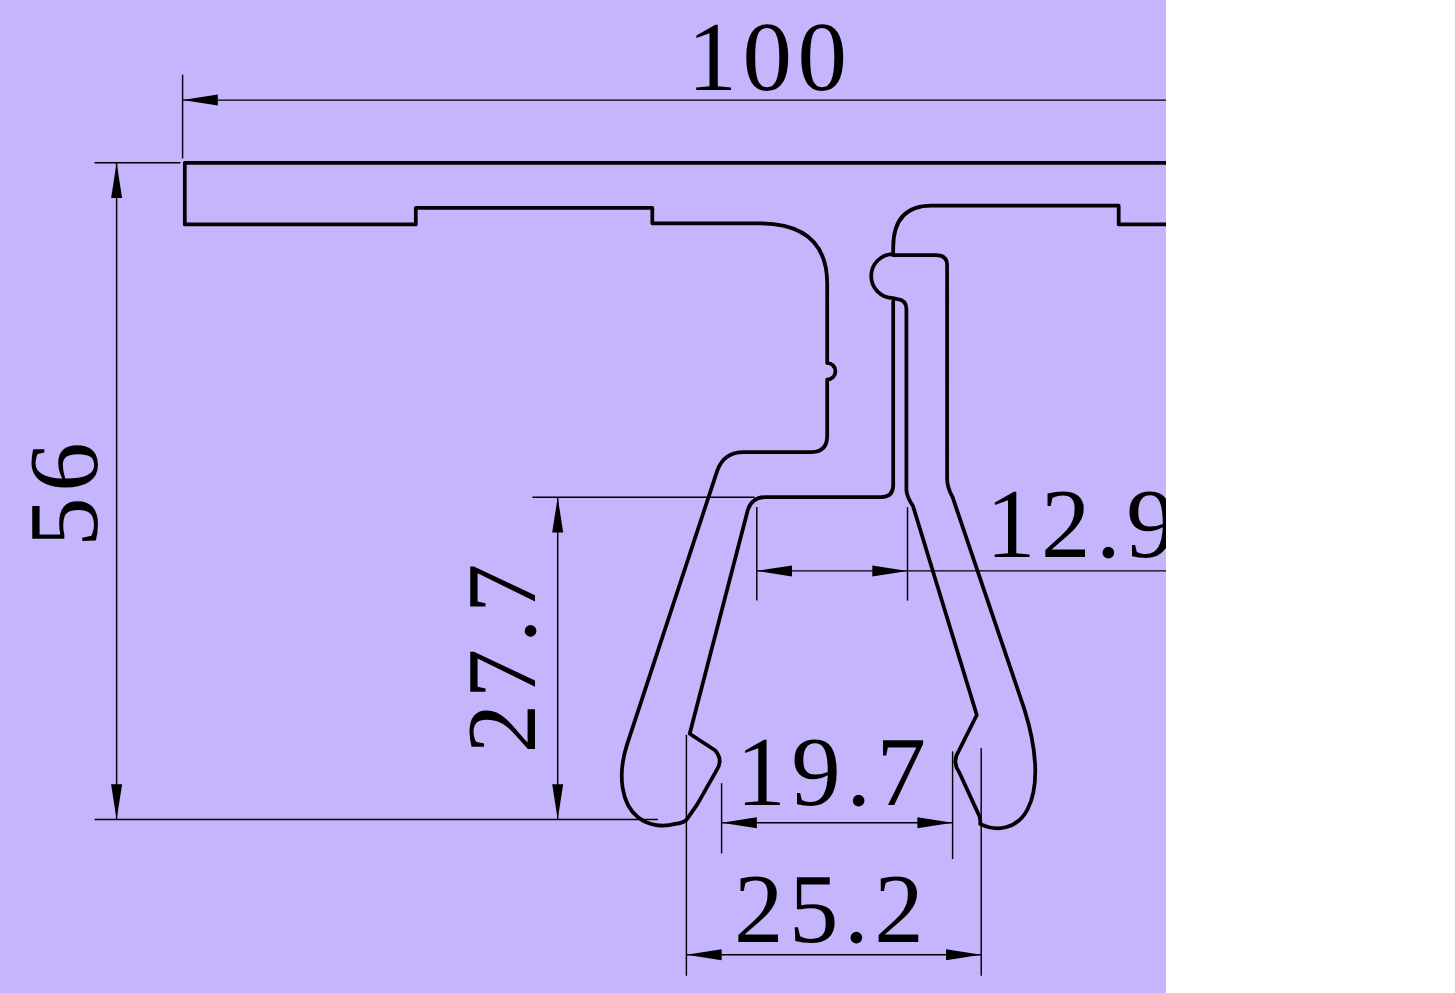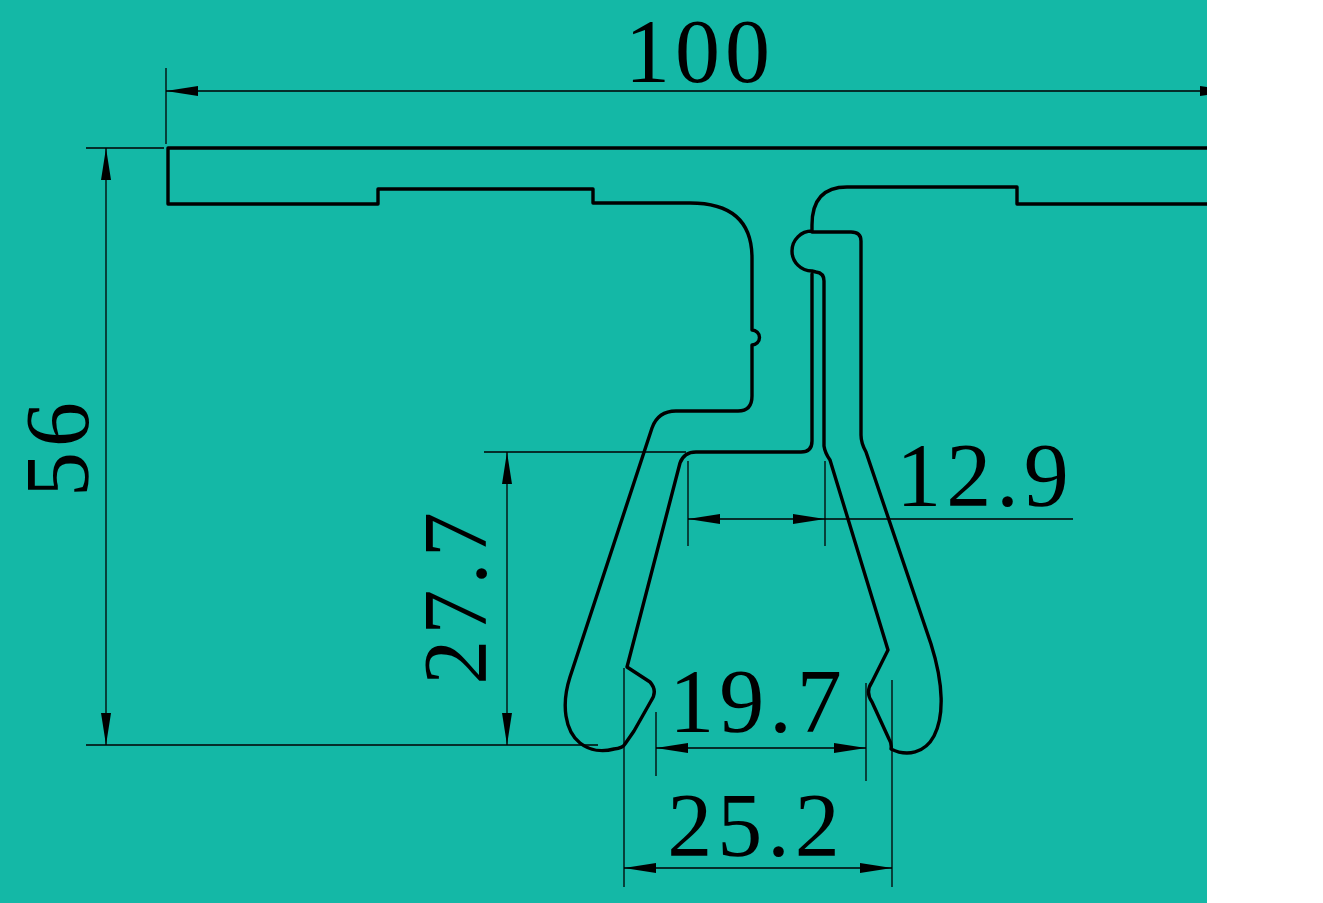--- a/index.html
+++ b/index.html
@@ -2,23 +2,23 @@
 <html><head>
 <meta charset="utf-8">
 <style>
   html, body {
     margin: 0;
     padding: 0;
     background: #ffffff;
   }
   .canvas {
     position: relative;
-    width: 1207px;
+    width: 1060px;
     height: 903px;
-    background: #14b8a6;
+    background: #c4b5fd;
     overflow: hidden;
   }
   svg { display: block; }
   .profile {
     fill: none;
     stroke: #000000;
     stroke-width: 3.4;
     stroke-linecap: round;
     stroke-linejoin: round;
   }

